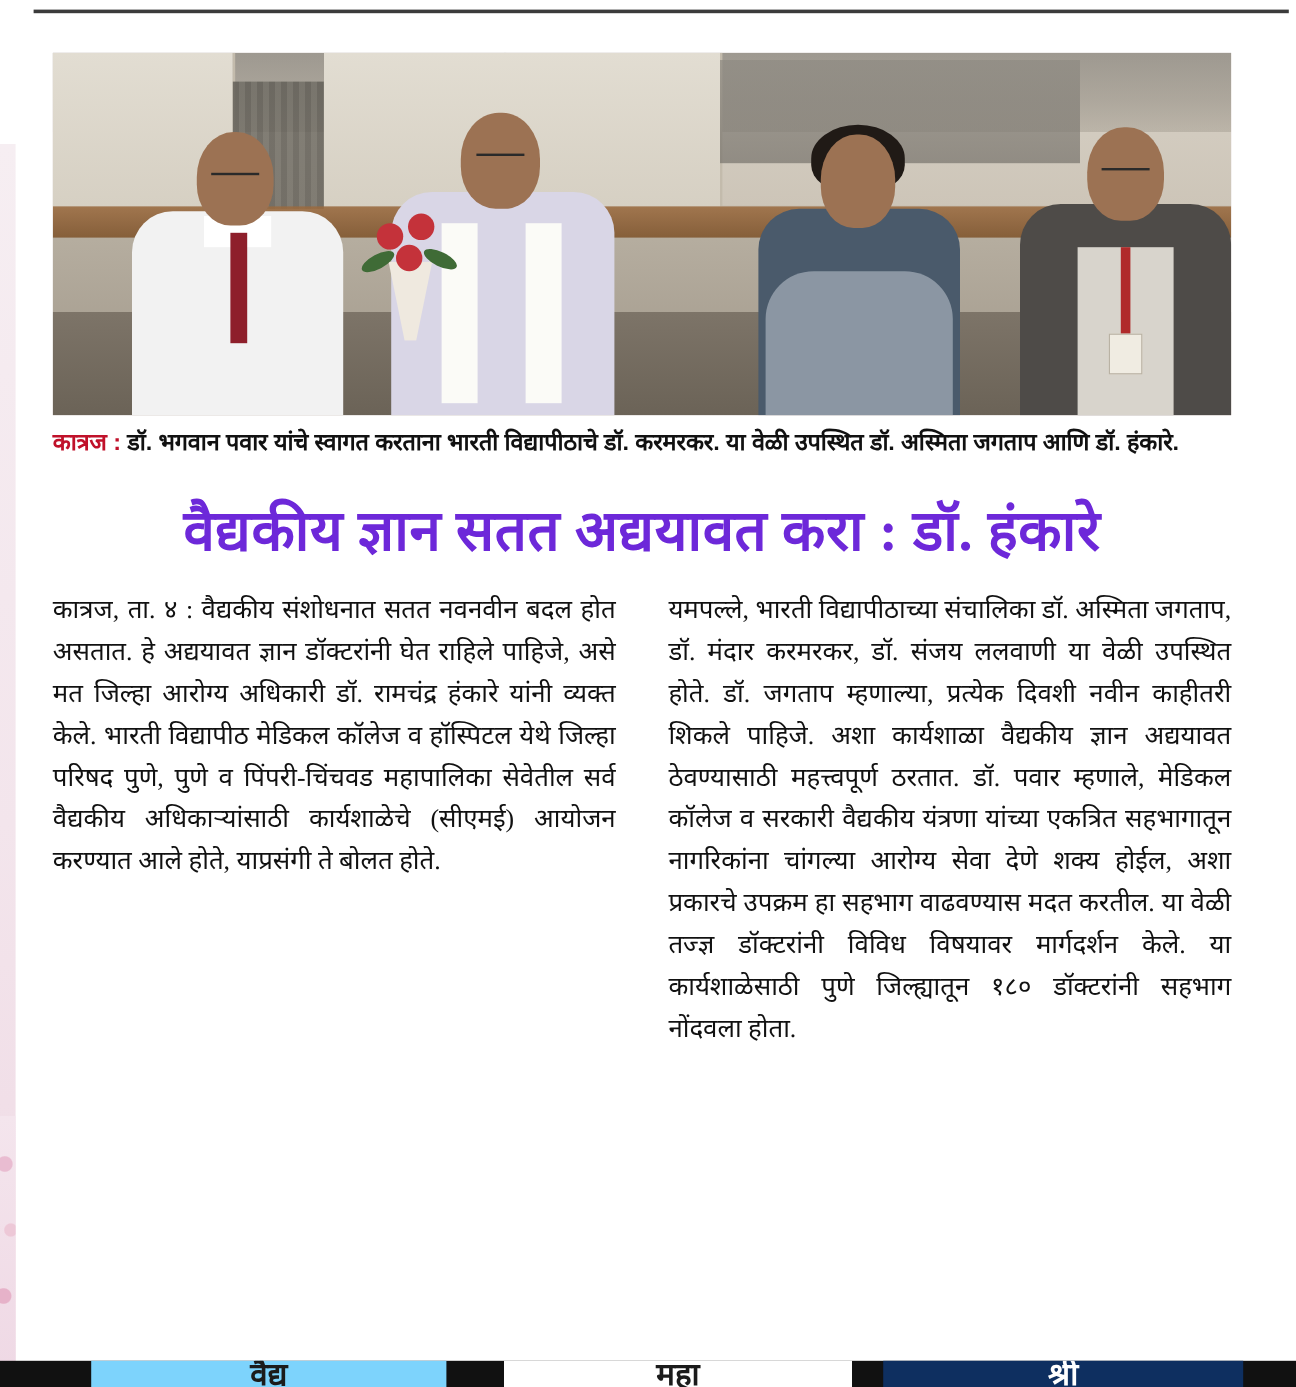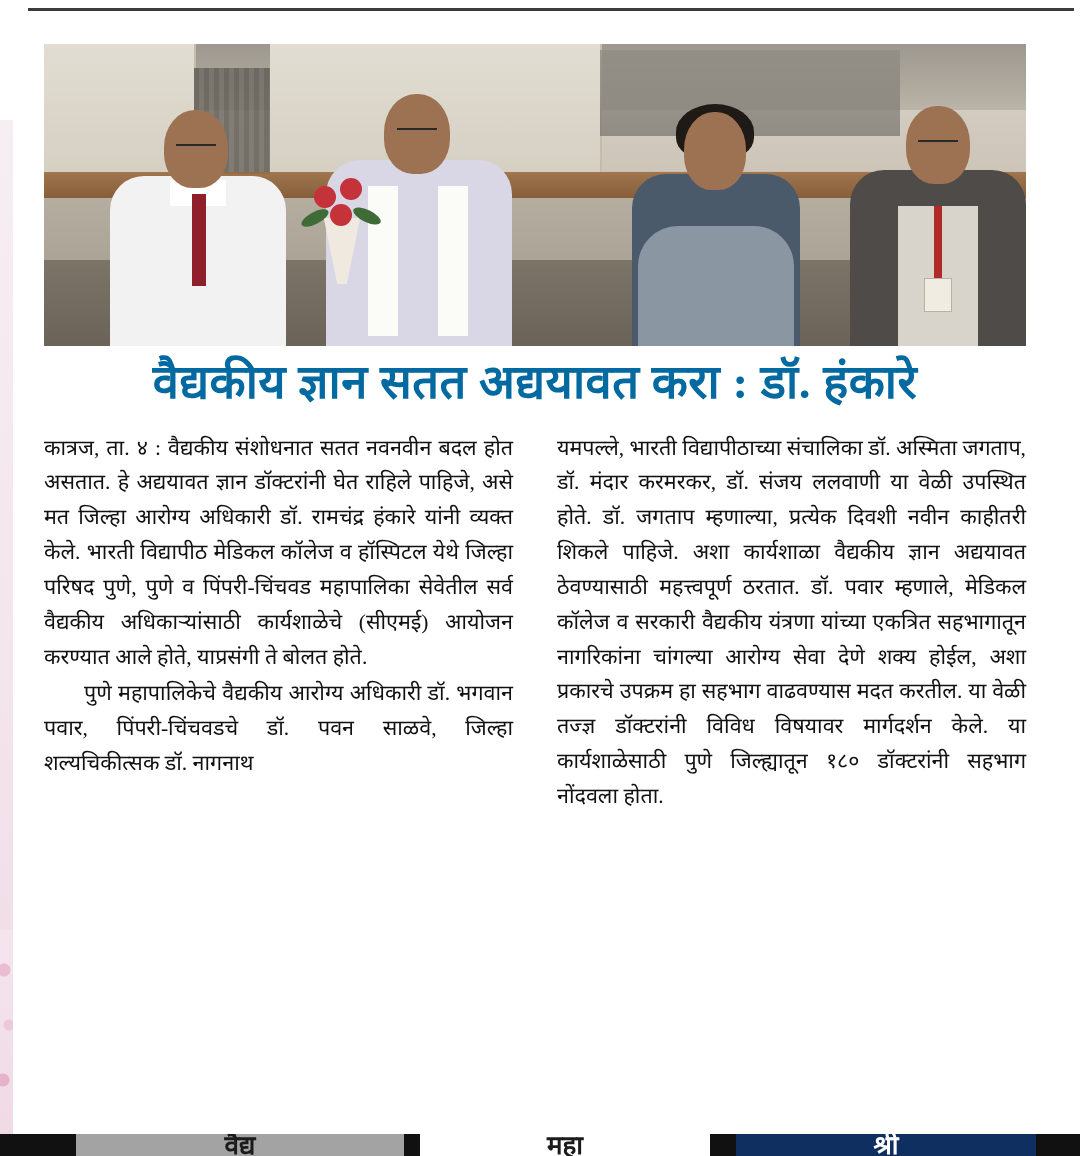--- a/index.html
+++ b/index.html
@@ -155,26 +155,26 @@
     color: #111111;
     letter-spacing: -0.1px;
   }
   .caption .place {
     color: #c0112a;
   }
 
   
   .headline {
     width: 982px;
-    margin-top: 10px;
+    margin-top: 33px;
     font-family: "Liberation Serif", serif;
     font-weight: bold;
     font-size: 47px;
     line-height: 1.12;
-    color: #0369a1;
+    color: #6d28d9;
     letter-spacing: 0.5px;
     text-align: center;
     white-space: nowrap;
   }
 
   
   .cols {
     display: flex;
     width: 982px;
     margin-top: 22px;
@@ -204,21 +204,21 @@
     position: absolute;
     bottom: 0;
     height: 22px;
     overflow: hidden;
     font-family: "Liberation Sans", sans-serif;
     font-weight: bold;
     font-size: 26px;
     line-height: 22px;
     white-space: nowrap;
   }
-  .ad1 { left: 76px; width: 328px; background: #a3a3a3; color: #1b1b1b; text-align: center; }
+  .ad1 { left: 76px; width: 296px; background: #7dd3fc; color: #1b1b1b; text-align: center; }
   .ad2 { left: 420px; width: 290px; background: #ffffff; color: #1b1b1b; text-align: center; }
   .ad3 { left: 736px; width: 300px; background: #0e2f60; color: #ffffff; text-align: center; }
 </style>
 </head>
 <body>
 
 <div class="page-left-strip"></div>
 <div class="page-left-pink"></div>
 <div class="page-left-floral"></div>
 <div class="rule-top"></div>
@@ -275,27 +275,29 @@
         <div class="shirt"></div>
         <div class="lanyard"></div>
         <div class="badge"></div>
         <div class="head">
           <div class="glasses" style="left:12px;top:34px;"></div>
         </div>
       </div>
     </div>
   </div>
 
+  <div class="caption">
+    <span class="place">कात्रज :</span><span> डॉ. भगवान पवार यांचे स्वागत करताना भारती विद्यापीठाचे डॉ. करमरकर. या वेळी उपस्थित डॉ. अस्मिता जगताप आणि डॉ. हंकारे.</span>
+  </div>
 
   <div class="headline">वैद्यकीय ज्ञान सतत अद्ययावत करा : डॉ. हंकारे</div>
 
   <div class="cols">
     <div class="col">
       <p><span class="dateline">कात्रज, ता. ४ : </span><span>वैद्यकीय संशोधनात सतत नवनवीन बदल होत असतात. हे अद्ययावत ज्ञान डॉक्टरांनी घेत राहिले पाहिजे, असे मत जिल्हा आरोग्य अधिकारी डॉ. रामचंद्र हंकारे यांनी व्यक्त केले. भारती विद्यापीठ मेडिकल कॉलेज व हॉस्पिटल येथे जिल्हा परिषद पुणे, पुणे व पिंपरी-चिंचवड महापालिका सेवेतील सर्व वैद्यकीय अधिकाऱ्यांसाठी कार्यशाळेचे (सीएमई) आयोजन करण्यात आले होते, याप्रसंगी ते बोलत होते.</span></p>
-      <p class="indent">पुणे महापालिकेचे वैद्यकीय आरोग्य अधिकारी डॉ. भगवान पवार, पिंपरी-चिंचवडचे डॉ. पवन साळवे, जिल्हा शल्यचिकीत्सक डॉ. नागनाथ</p>
     </div>
     <div class="col">
       <p>यमपल्ले, भारती विद्यापीठाच्या संचालिका डॉ. अस्मिता जगताप, डॉ. मंदार करमरकर, डॉ. संजय ललवाणी या वेळी उपस्थित होते. डॉ. जगताप म्हणाल्या, प्रत्येक दिवशी नवीन काहीतरी शिकले पाहिजे. अशा कार्यशाळा वैद्यकीय ज्ञान अद्ययावत ठेवण्यासाठी महत्त्वपूर्ण ठरतात. डॉ. पवार म्हणाले, मेडिकल कॉलेज व सरकारी वैद्यकीय यंत्रणा यांच्या एकत्रित सहभागातून नागरिकांना चांगल्या आरोग्य सेवा देणे शक्य होईल, अशा प्रकारचे उपक्रम हा सहभाग वाढवण्यास मदत करतील. या वेळी तज्ज्ञ डॉक्टरांनी विविध विषयावर मार्गदर्शन केले. या कार्यशाळेसाठी पुणे जिल्ह्यातून १८० डॉक्टरांनी सहभाग नोंदवला होता.</p>
     </div>
   </div>
 
 </div>
 
 <div class="bottom-strip"></div>
 <div class="ad-block ad1">वैद्य</div>

